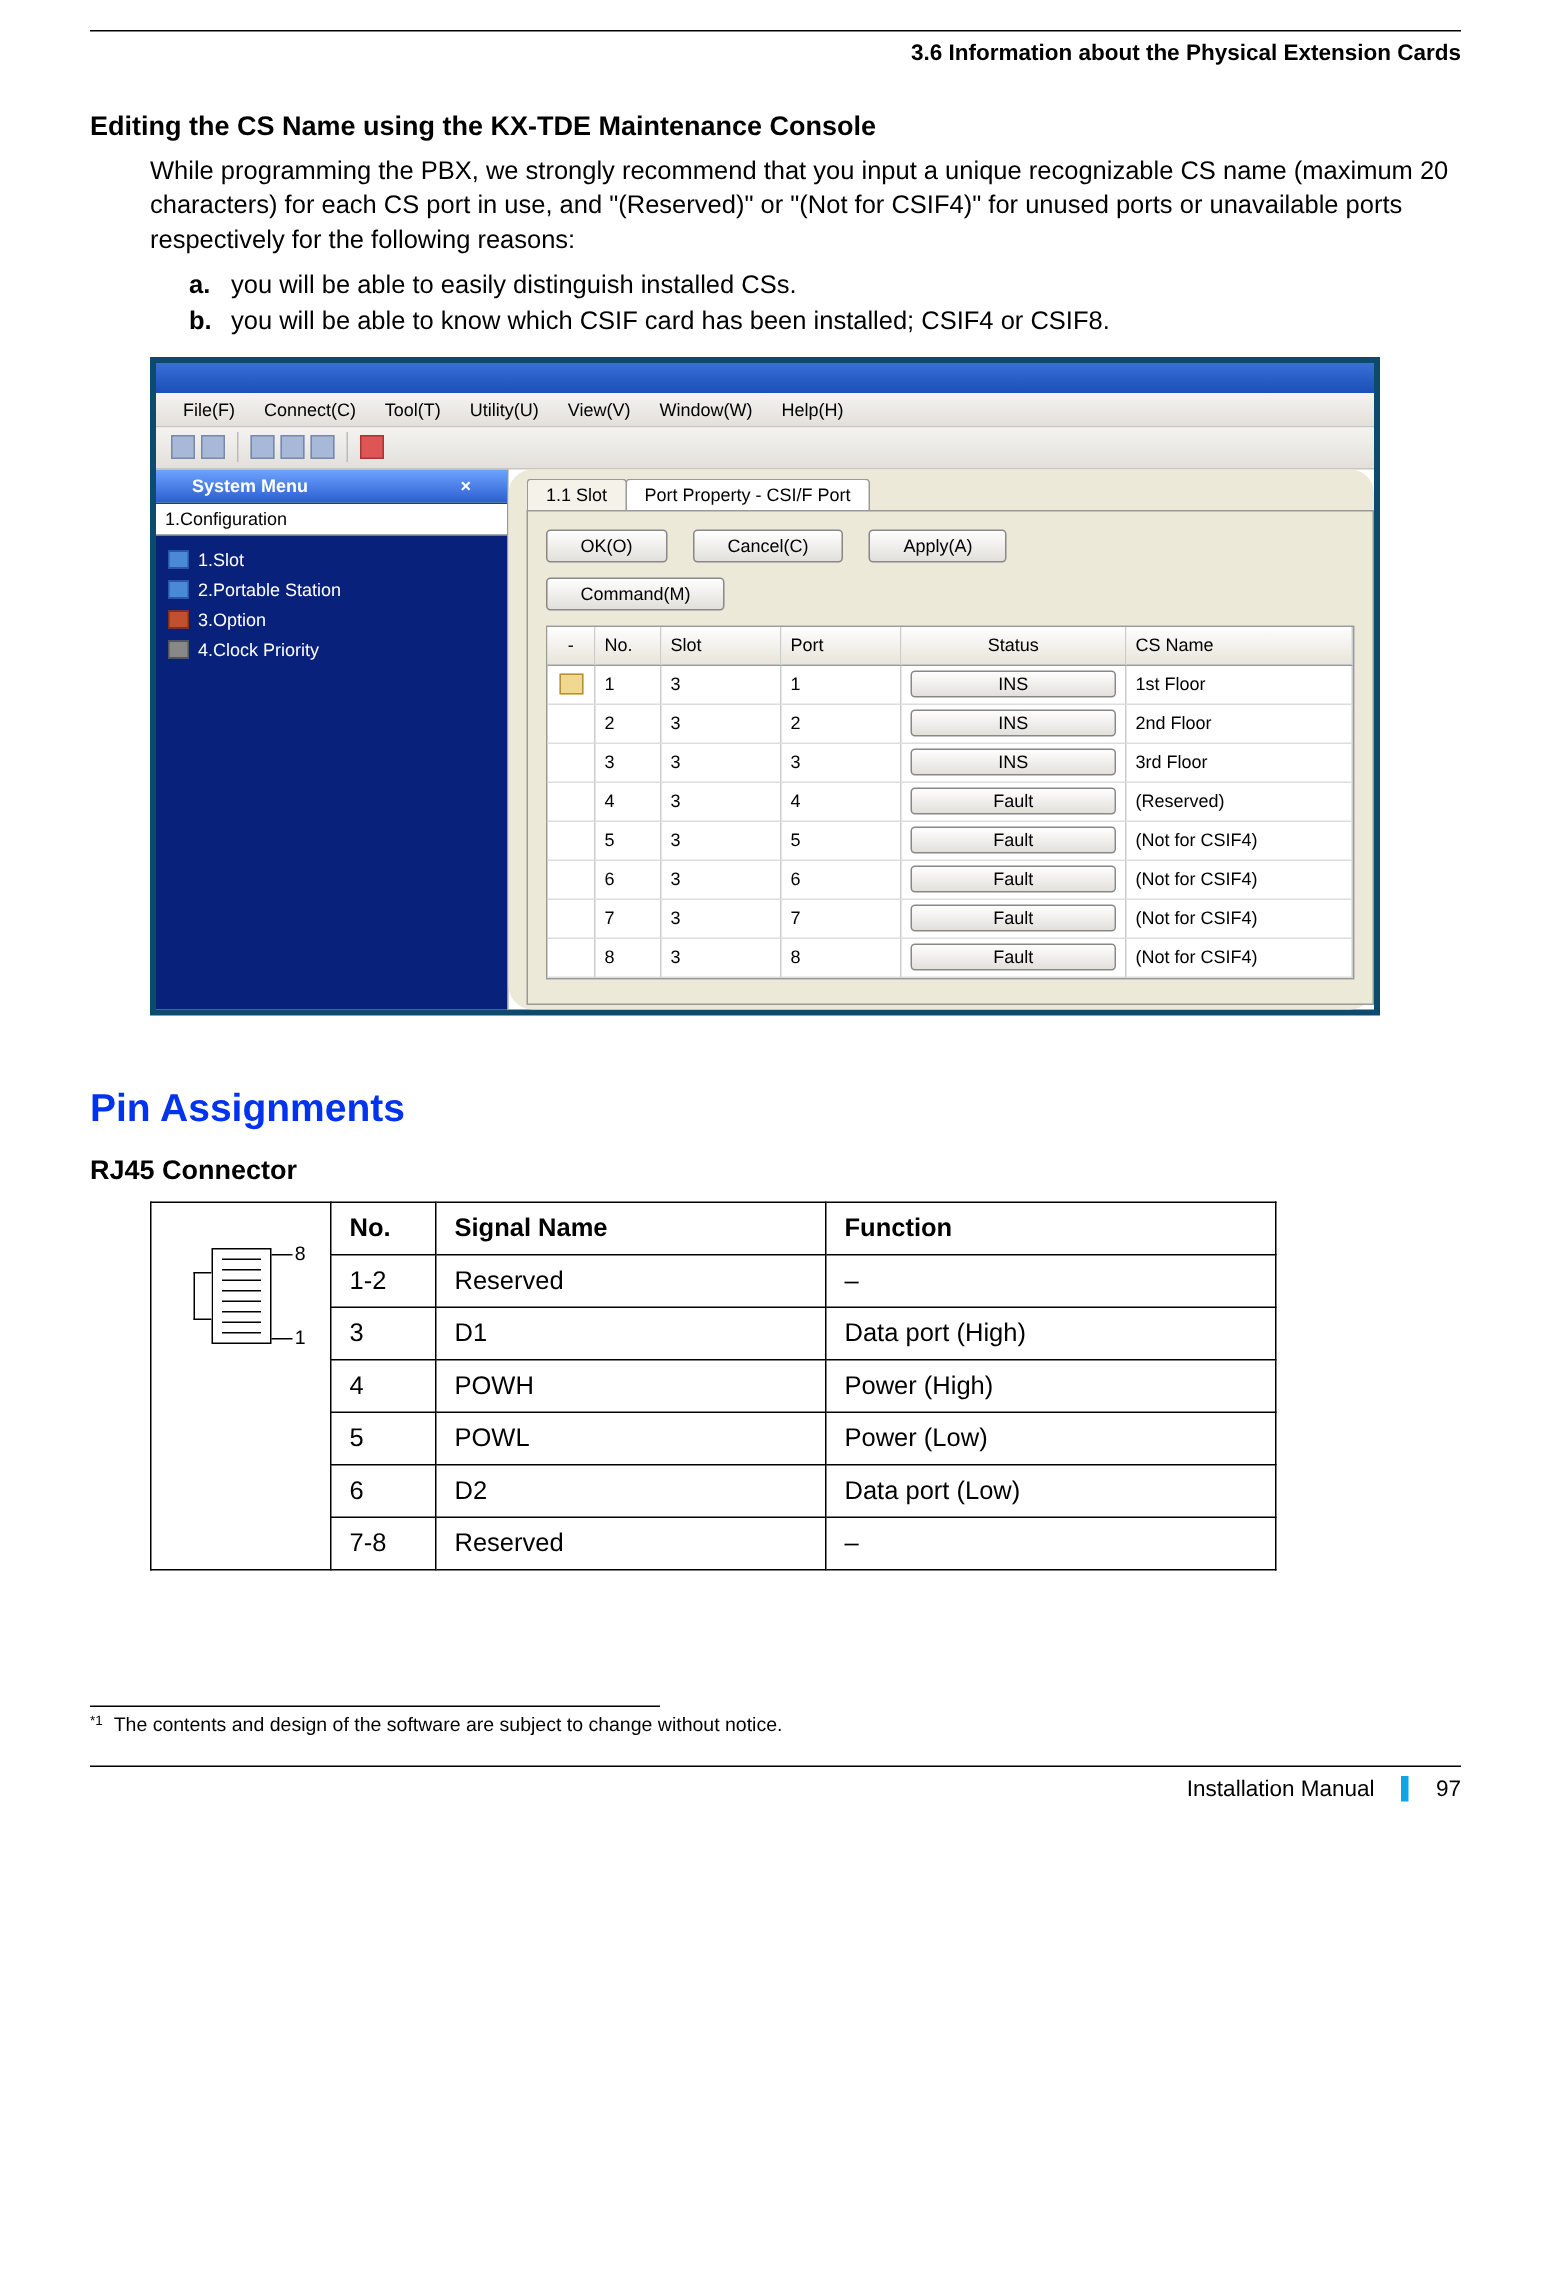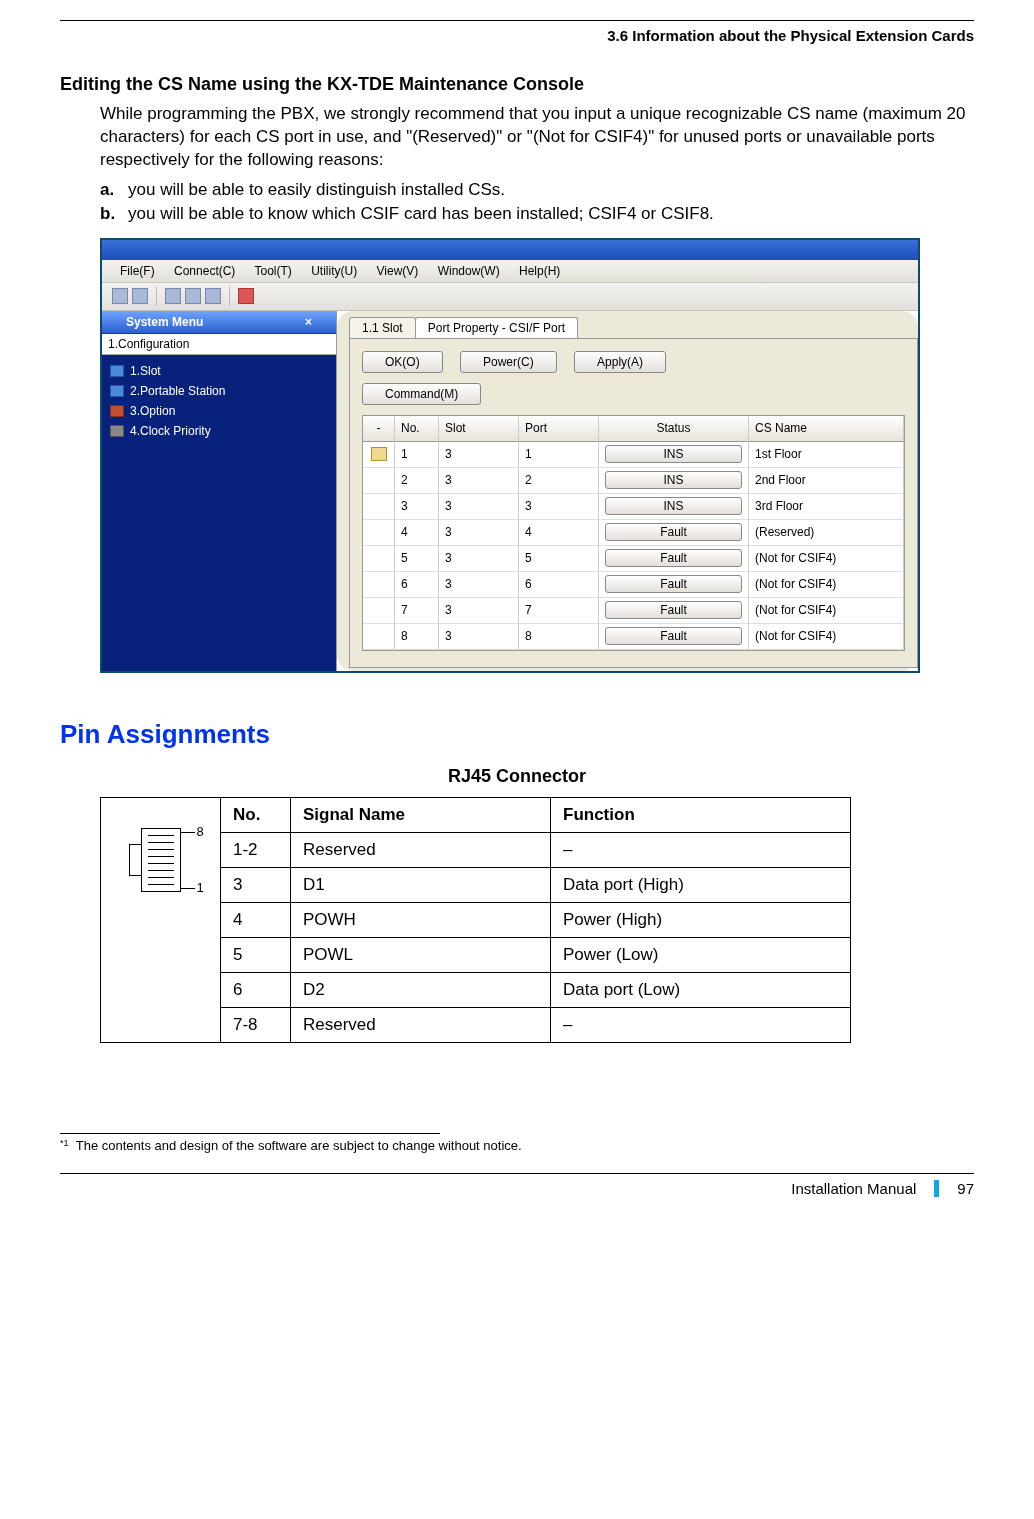--- a/index.html
+++ b/index.html
@@ -30,34 +30,34 @@
     font-size: 17px;
     margin: 0 0 8px 40px;
     line-height: 1.35;
   }
   ol.lettered {
     margin: 0 0 14px 40px;
     padding: 0;
     list-style: none;
     font-size: 17px;
   }
-  ol.lettered li { margin-bottom: 4px; }
+  ol.lettered li { margin-bottom: 4px; margin-left: 26px; }
   ol.lettered li .marker { font-weight: bold; display:inline-block; width:28px; }
   .example-title {
     font-size: 17px;
     font-weight: bold;
     margin: 18px 0 14px 40px;
   }
   .example-title sup { font-size: 11px; vertical-align: super; }
 
   
   .console {
     margin-left: 40px;
     width: 820px;
-    border: 2px solid #0c4a6e;
+    border: 4px solid #0c4a6e;
     font-family: Tahoma, Arial, sans-serif;
     font-size: 12px;
     color: #000;
   }
   .console-titlebar {
     height: 20px;
     background: linear-gradient(to bottom, #3a6fd8, #1a4fb8);
   }
   .console-menubar {
     background: linear-gradient(to bottom, #f5f3f1, #e3e0db);
@@ -151,21 +151,20 @@
   .pin-heading {
     color: #0033ee;
     font-size: 26px;
     font-weight: bold;
     margin: 46px 0 16px 0;
   }
   .rj45-heading {
     font-size: 18px;
     font-weight: bold;
     margin: 0 0 10px 0;
-    text-align: center;
   }
   .pin-table-wrap { display:flex; margin-left:40px; }
   .rj45-figure {
     width:120px; border:1px solid #000; border-right:none;
     display:flex; align-items:flex-start; justify-content:center;
     padding-top:30px; position:relative; height:246px;
   }
   .rj45-conn {
     position:relative;
   }
@@ -265,21 +264,21 @@
         </div>
       </div>
       <div class="console-main">
         <div class="tabs-row">
           <div class="tab">1.1 Slot</div>
           <div class="tab active">Port Property - CSI/F Port</div>
         </div>
         <div class="main-inner">
           <div class="btn-row">
             <span class="btn">OK(O)</span>
-            <span class="btn">Power(C)</span>
+            <span class="btn">Cancel(C)</span>
             <span class="btn">Apply(A)</span>
           </div>
           <div class="btn-row">
             <span class="btn">Command(M)</span>
           </div>
           <div class="grid-outer">
             <div class="grid-head">
               <div class="gcell c-flag">-</div>
               <div class="gcell c-no">No.</div>
               <div class="gcell c-slot">Slot</div>

